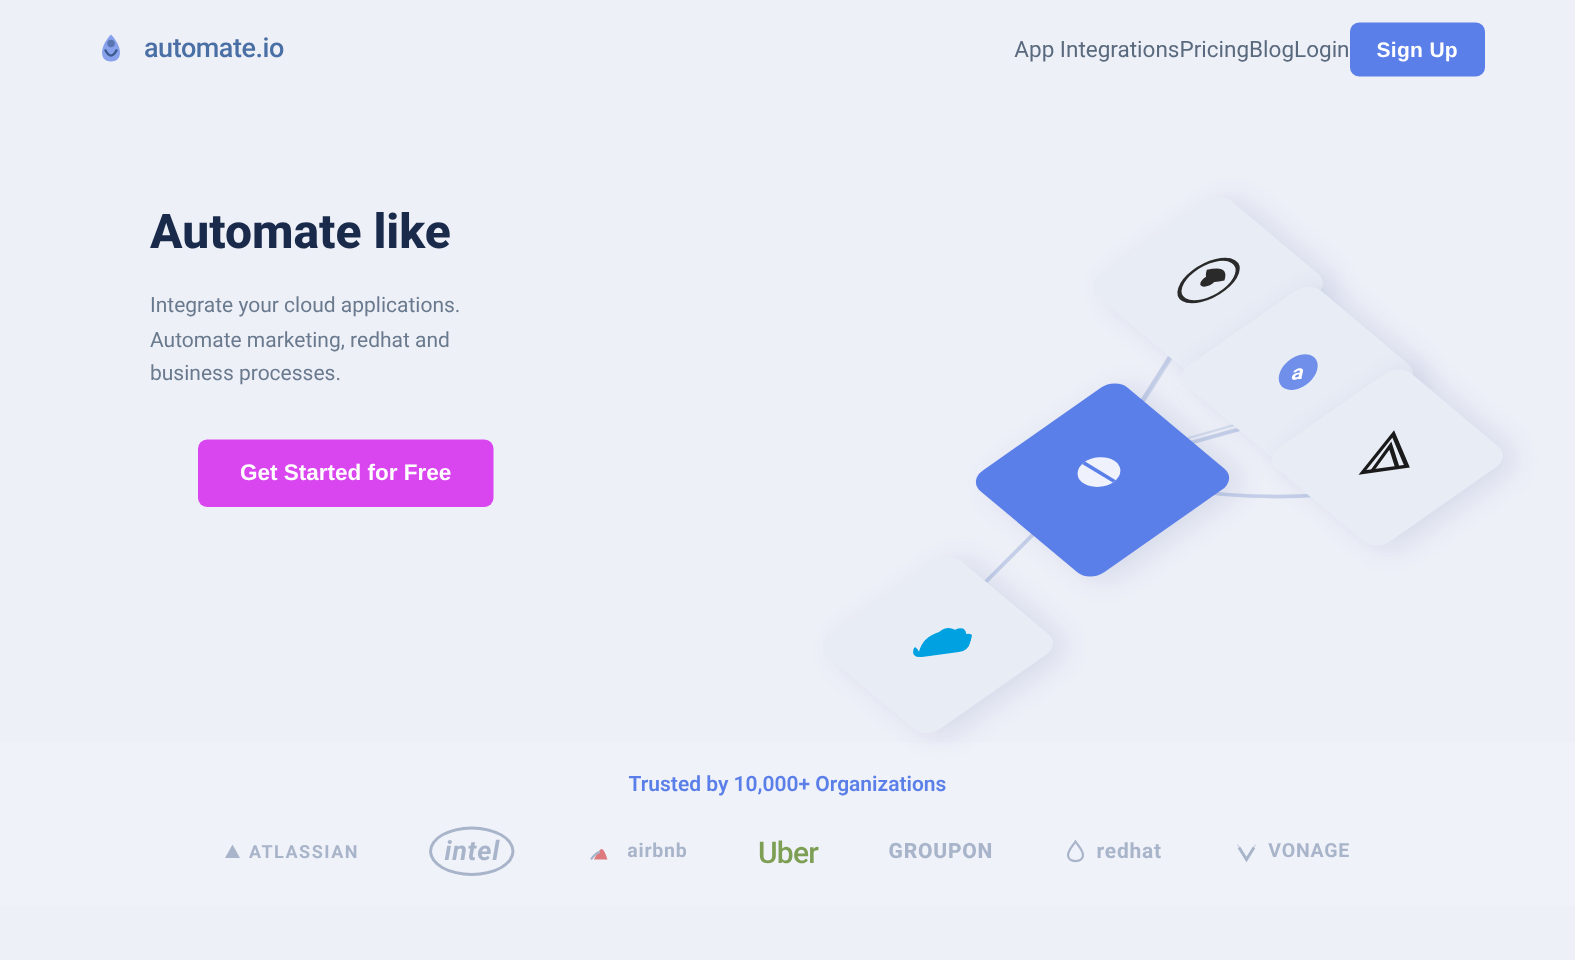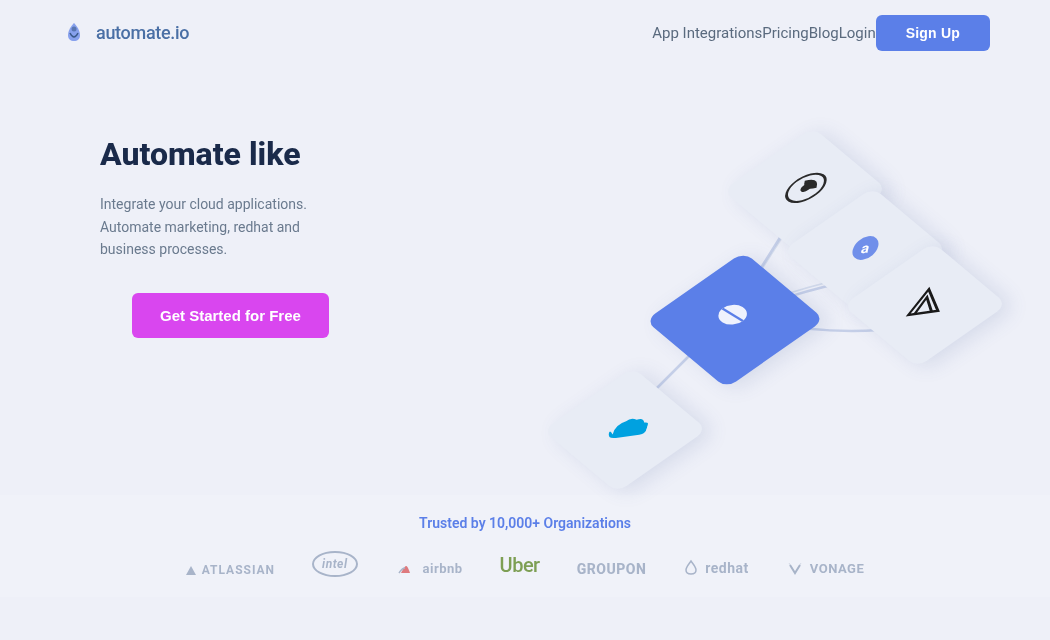--- a/index.html
+++ b/index.html
@@ -46,21 +46,21 @@
       font-size: 15px;
       color: #5a6a7e;
       text-decoration: none;
       cursor: pointer;
     }
     .btn-signup {
       background: #5b7fe8;
       color: white;
       border: none;
       border-radius: 6px;
-      padding: 10px 30px;
+      padding: 10px 18px;
       font-size: 14px;
       font-weight: 600;
       cursor: pointer;
       letter-spacing: 0.2px;
     }
 
     
     .hero {
       display: flex;
       align-items: flex-start;
@@ -157,23 +157,23 @@
       text-align: center;
     }
     .trust-label {
       font-size: 14px;
       color: #5b7fe8;
       font-weight: 600;
       margin-bottom: 20px;
     }
     .trust-logos {
       display: flex;
-      align-items: flex-end;
+      align-items: center;
       justify-content: center;
-      gap: 37px;
+      gap: 47px;
       flex-wrap: nowrap;
     }
     .trust-logo {
       color: #8a9ab5;
       font-size: 13px;
       font-weight: 700;
       letter-spacing: 0.5px;
       display: flex;
       align-items: center;
       gap: 6px;
@@ -305,21 +305,21 @@
 <section class="trust-section">
   <p class="trust-label">Trusted by 10,000+ Organizations</p>
   <div class="trust-logos">
 
     <div class="trust-logo">
       <div class="atlassian-triangle"></div>
       <span style="font-size:12px; font-weight:700; letter-spacing:1px; color:#8a9ab5;">ATLASSIAN</span>
     </div>
 
     <div class="trust-logo intel">
-      <span style="font-style:italic; font-weight:700; color:#8a9ab5; font-size:12px;">intel</span>
+      <span style="font-style:italic; font-weight:700; color:#8a9ab5; font-size:18px;">intel</span>
     </div>
 
     <div class="trust-logo">
       <svg width="22" height="18" viewBox="0 0 22 18">
         <path d="M6 14 C8 10 10 7 11 7 C12 7 13 8 15 14 Z" fill="#cc0000" opacity="0.7"></path>
         <path d="M4 14 C6 11 8 9 10 9" stroke="#8a9ab5" stroke-width="1.5" fill="none"></path>
       </svg>
       <span style="color:#8a9ab5; font-size:13px;">airbnb</span>
     </div>
 

